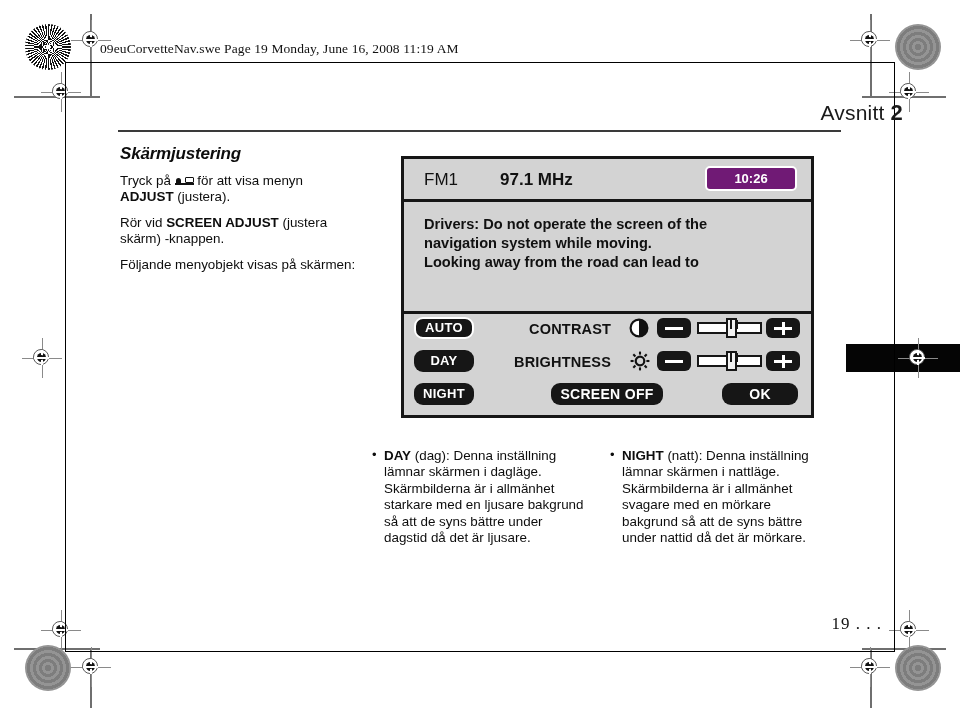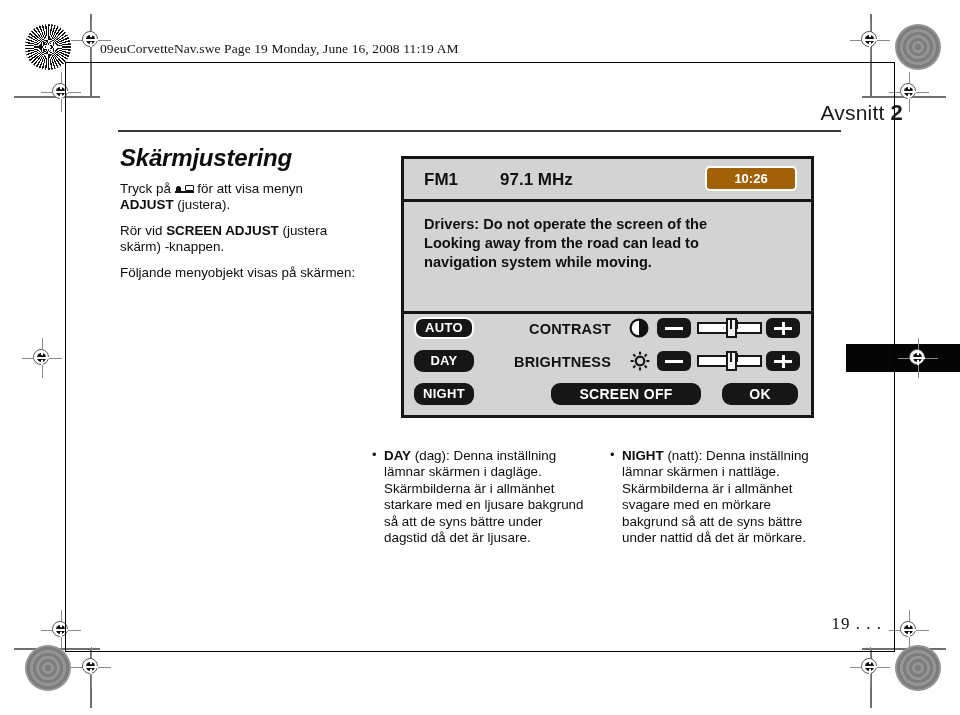--- a/index.html
+++ b/index.html
@@ -127,21 +127,21 @@
 
   
   .left-col {
     position: absolute;
     left: 120px;
     top: 144px;
     width: 236px;
     color: #0d0d0d;
   }
   .h1-title {
-    font-size: 24px;
+    font-size: 17px;
     font-weight: 700;
     font-style: italic;
     margin: 0 0 9px 0;
     letter-spacing: -.2px;
   }
   .para {
     font-size: 13.4px;
     line-height: 16.4px;
     margin: 0 0 9px 0;
   }
@@ -198,29 +198,29 @@
     background: #d3d3d3;
     box-sizing: border-box;
     overflow: hidden;
   }
   .nav-topbar {
     position: relative;
     height: 43px;
     border-bottom: 3px solid #161616;
     box-sizing: border-box;
   }
-  .nav-band { font-weight: 700; font-size: 17px; color: #111;
+  .nav-band { font-weight: 400; font-size: 17px; color: #111;
               position: absolute; left: 20px; top: 11px; }
   .nav-freq { font-weight: 700; font-size: 17px; color: #111;
               position: absolute; left: 96px; top: 11px; }
   .nav-clock {
     position: absolute;
     right: 14px; top: 7px;
     width: 92px; height: 25px;
-    background: #a16207;
+    background: #701a75;
     border: 2px solid #ffffff;
     border-radius: 5px;
     box-sizing: border-box;
     color: #ffffff;
     font-weight: 700;
     font-size: 13px;
     line-height: 21px;
     text-align: center;
   }
 
@@ -264,21 +264,21 @@
     box-sizing: border-box;
     letter-spacing: .3px;
   }
   .pillbtn.outlined {
     border: 2px solid #ffffff;
   }
 
   .btn-auto   { left: 10px;  top: 3px;   width: 60px;  height: 22px; font-size: 13px; line-height: 18px; }
   .btn-day    { left: 10px;  top: 36px;  width: 60px;  height: 22px; font-size: 13px; line-height: 22px; }
   .btn-night  { left: 10px;  top: 69px;  width: 60px;  height: 22px; font-size: 13px; line-height: 22px; }
-  .btn-scroff { left: 147px; top: 69px;  width: 150px; height: 22px; font-size: 14px; line-height: 22px; }
+  .btn-scroff { left: 147px; top: 69px;  width: 112px; height: 22px; font-size: 14px; line-height: 22px; }
   .btn-ok     { left: 318px; top: 69px;  width: 76px;  height: 22px; font-size: 14px; line-height: 22px; }
 
   .ctrl-label {
     position: absolute;
     font-weight: 700;
     font-size: 14.5px;
     color: #111;
     letter-spacing: .2px;
   }
   .lbl-contrast   { left: 125px; top: 7px; }
@@ -505,22 +505,22 @@
 
   <div class="nav-topbar">
     <div class="nav-band">FM1</div>
     <div class="nav-freq">97.1 MHz</div>
     <div class="nav-clock">10:26</div>
   </div>
 
   <div class="nav-caution">
     <div class="caution-body">
       <div>Drivers: Do not operate the screen of the</div>
+      <div>navigation system while moving.</div>
       <div>Looking away from the road can lead to</div>
-      <div>navigation system while moving.</div>
     </div>
   </div>
 
   <div class="nav-panel">
 
     <div class="pillbtn outlined btn-auto">AUTO</div>
     <div class="pillbtn btn-day">DAY</div>
     <div class="pillbtn btn-night">NIGHT</div>
     <div class="pillbtn btn-scroff">SCREEN OFF</div>
     <div class="pillbtn btn-ok">OK</div>

